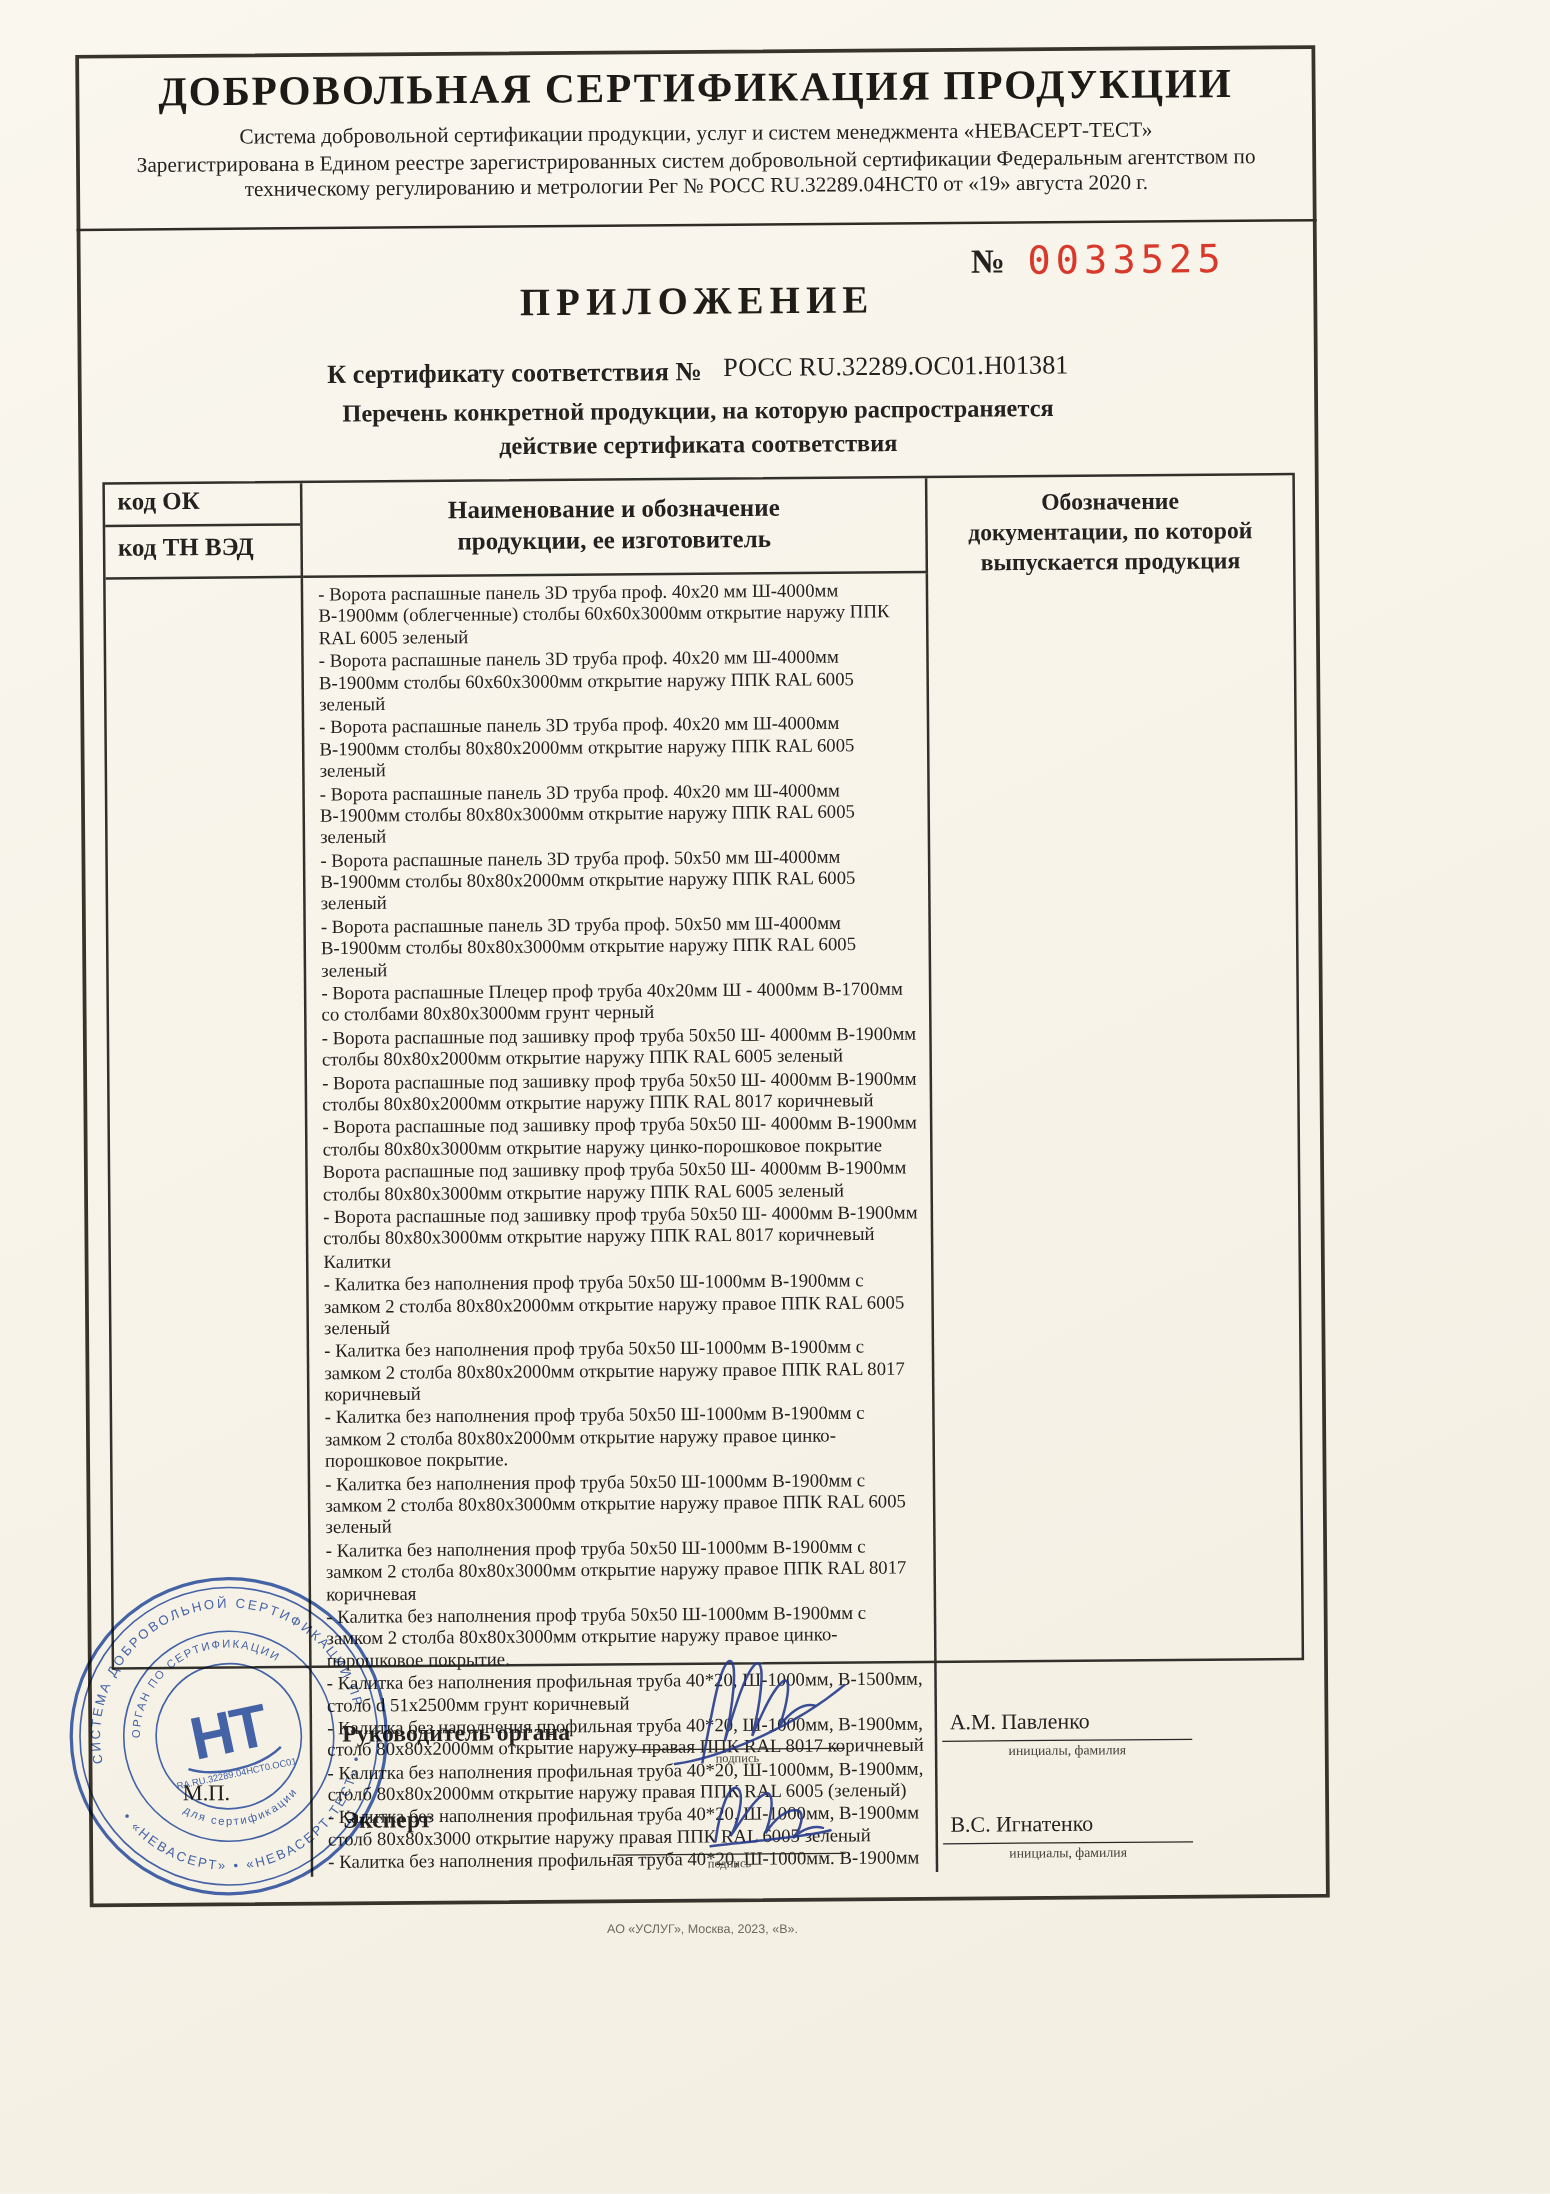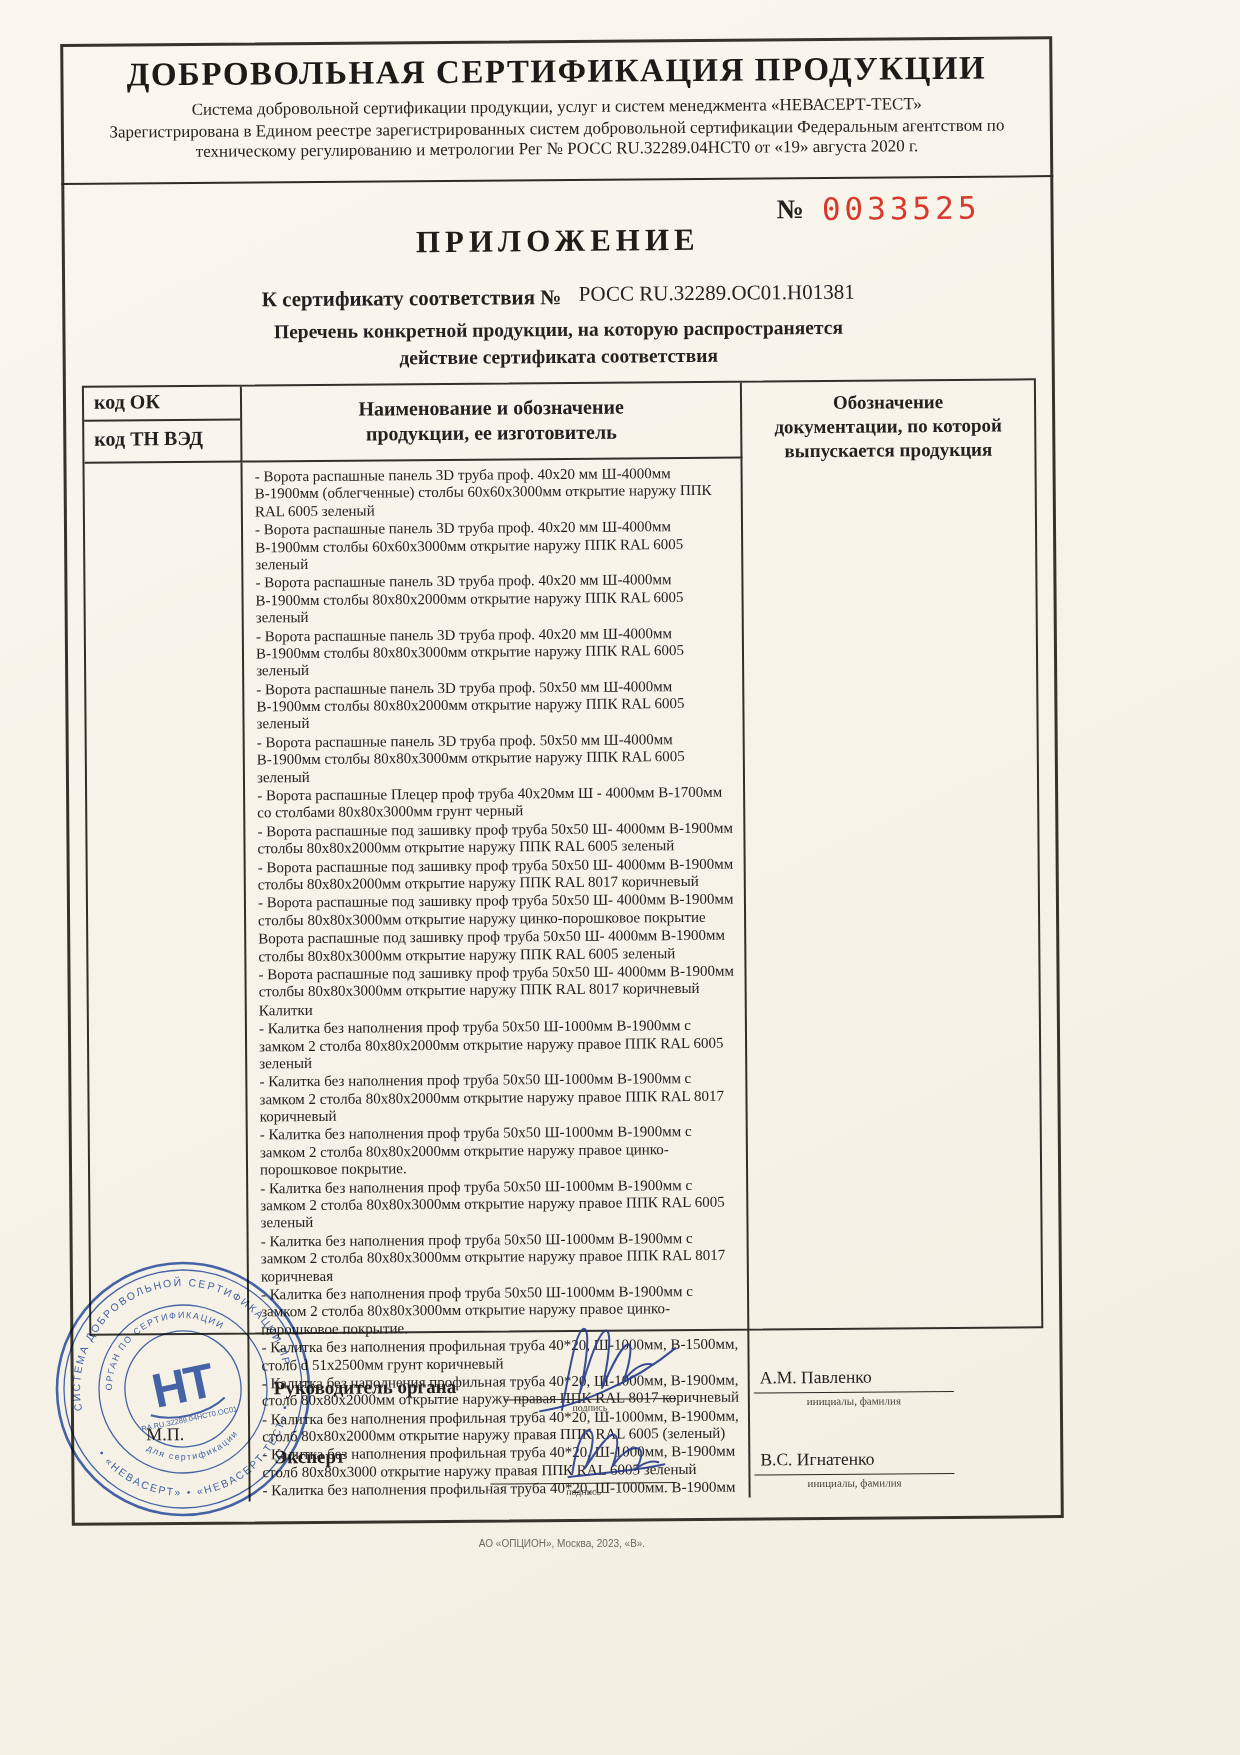--- a/index.html
+++ b/index.html
@@ -208,15 +208,15 @@
       <text class="ring-text outer"><textPath href="#arc-top-outer" startOffset="0%">СИСТЕМА ДОБРОВОЛЬНОЙ СЕРТИФИКАЦИИ ПРОДУКЦИИ, УСЛУГ</textPath></text>
       <text class="ring-text outer"><textPath href="#arc-bot-outer" startOffset="14%">• «НЕВАСЕРТ» • «НЕВАСЕРТ-ТЕСТ» •</textPath></text>
       <text class="ring-text inner"><textPath href="#arc-top-inner" startOffset="6%">ОРГАН ПО СЕРТИФИКАЦИИ</textPath></text>
       <text class="ring-text inner"><textPath href="#arc-bot-inner" startOffset="26%">для сертификации</textPath></text>
       <text class="stamp-center" x="133" y="146" text-anchor="middle">НТ</text>
       <path class="swoosh" d="M 96,152 C 116,163 152,163 172,150"></path>
       <text class="stamp-reg" x="133" y="166" text-anchor="middle">RA.RU.32289.04НСТ0.ОС01</text>
     </g>
   </svg>
 
-  <div class="print-line">АО «ОПЦИОН», Москва, 2023, «В».</div>
+  <div class="print-line">АО «УСЛУГ», Москва, 2023, «В».</div>
 
 </div>
 
 </body></html>

